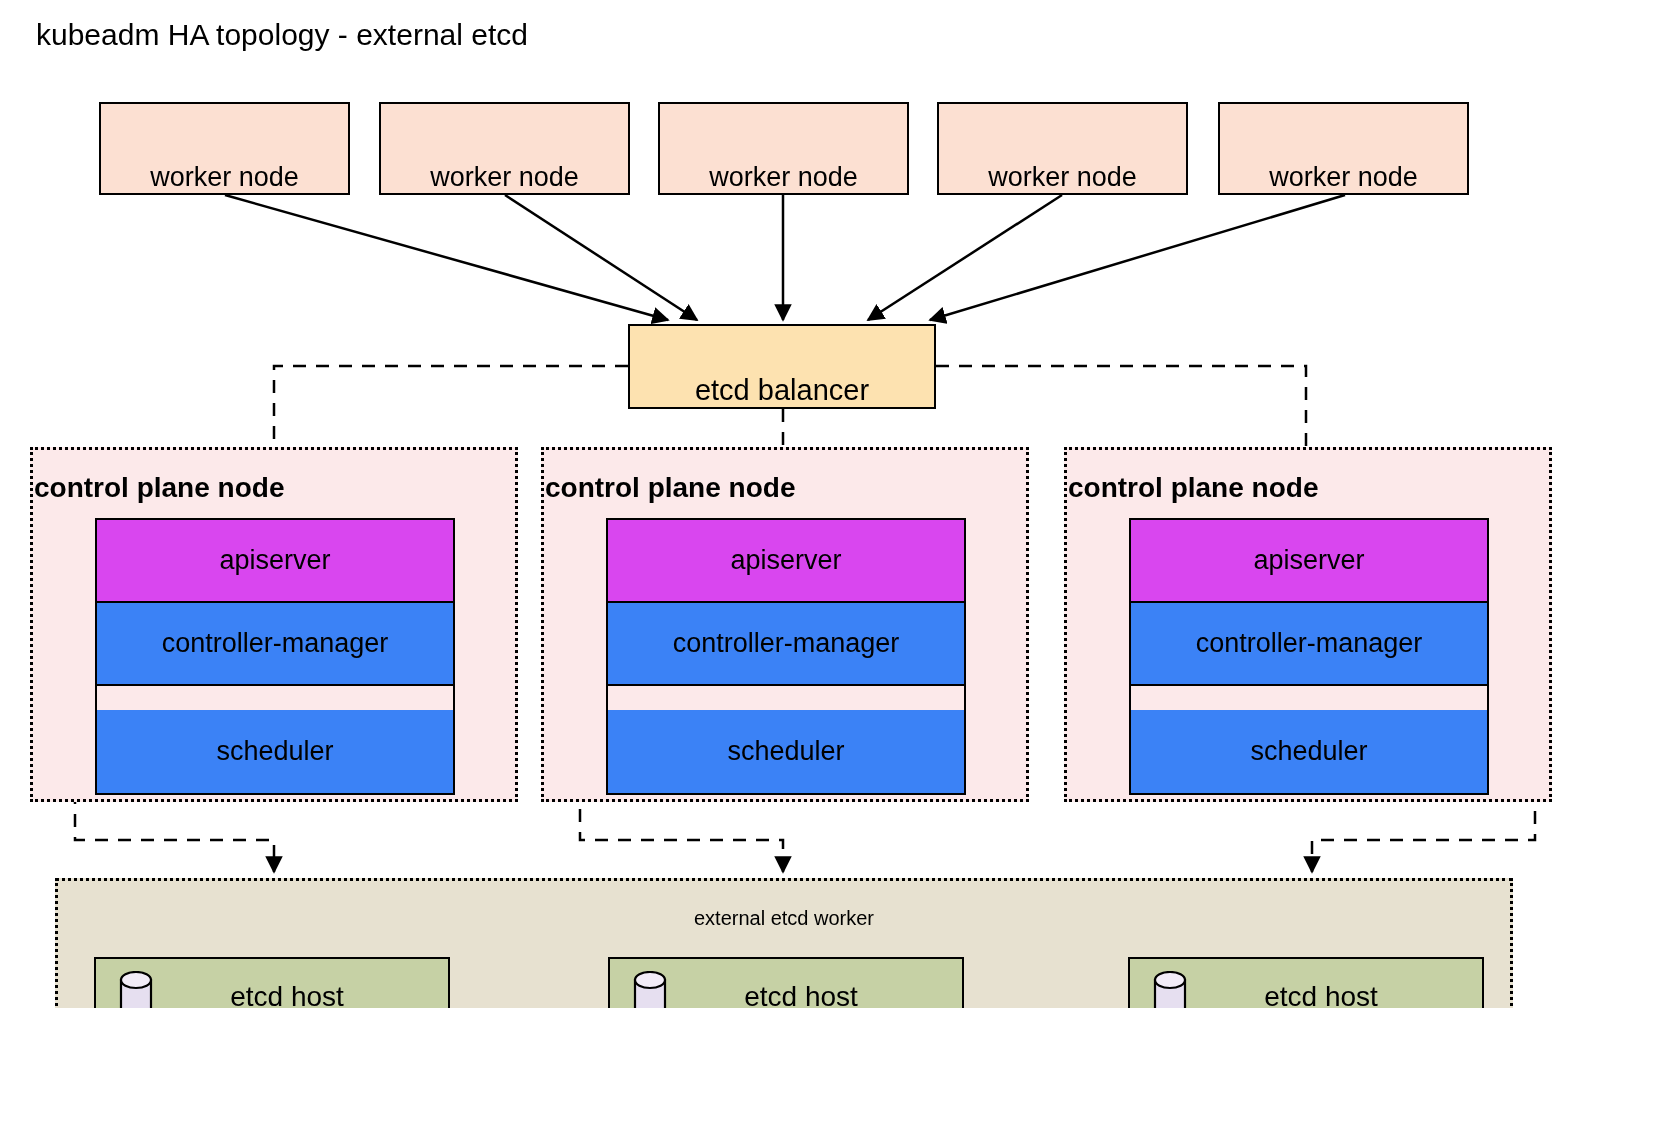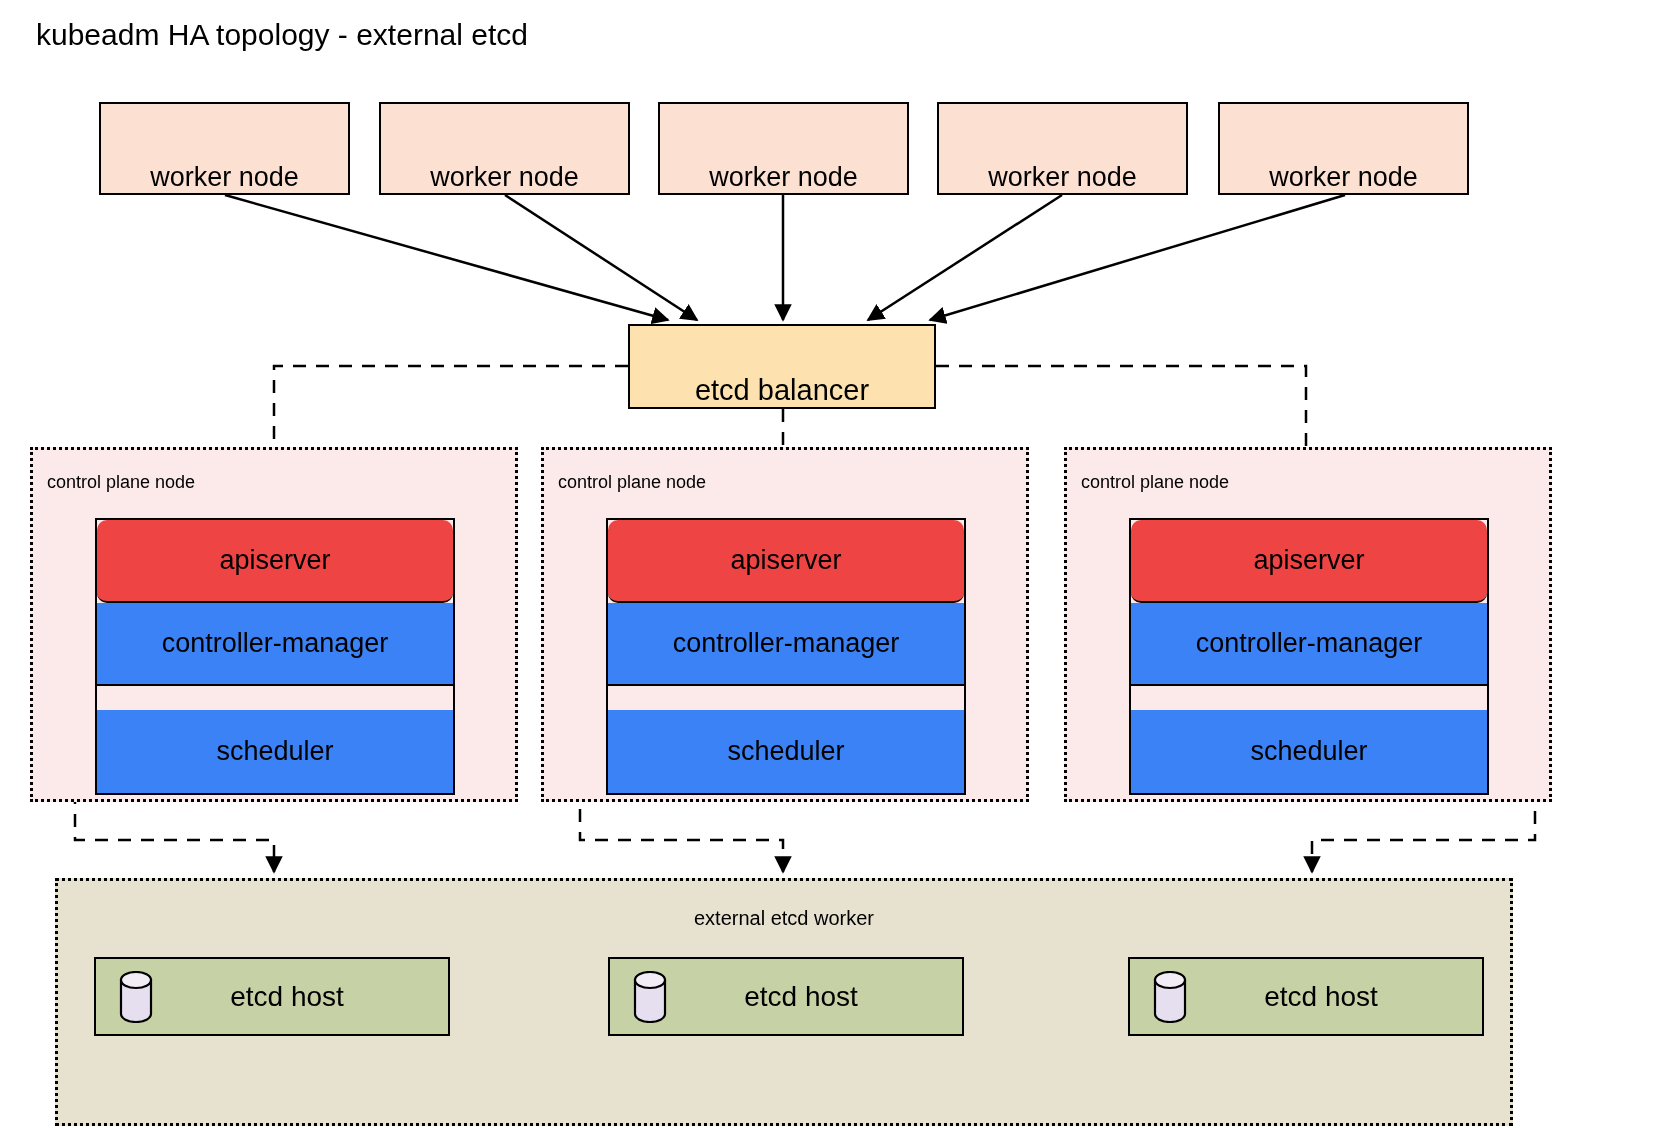--- a/index.html
+++ b/index.html
@@ -8,21 +8,21 @@
     padding: 0;
     background: #ffffff;
   }
   body {
     font-family: "Liberation Sans", sans-serif;
     color: #000000;
   }
   #canvas {
     position: relative;
     width: 1662px;
-    height: 1128px;
+    height: 1008px;
     background: #ffffff;
     overflow: hidden;
   }
 
   
   #diagram-title {
     position: absolute;
     left: 36px;
     top: 16px;
     font-size: 30px;
@@ -63,24 +63,25 @@
     position: absolute;
     box-sizing: border-box;
     border: 3px dotted #000000;
     background: #fce9ea;
     width: 488px;
     height: 355px;
     top: 447px;
   }
   .control-plane-label {
     position: absolute;
-    left: 14px;
+    left: 1px;
     top: 22px;
-    font-size: 18px;
+    font-size: 28px;
     white-space: nowrap;
+    font-weight: bold;
   }
 
   .component-stack {
     position: absolute;
     left: 62px;
     top: 68px;
     width: 360px;
     box-sizing: border-box;
     border: 2px solid #000000;
   }
@@ -88,21 +89,21 @@
     box-sizing: border-box;
     height: 83px;
     display: flex;
     align-items: center;
     justify-content: center;
     font-size: 27px;
     background: #3b82f6;
     border-bottom: 2px solid #000000;
   }
   .component:last-child { border-bottom: none; margin-top: 24px; }
-  .component.apiserver { background: #ef4444; border-radius: 10px; }
+  .component.apiserver { background: #d946ef; }
 
   
   #etcd-cluster {
     position: absolute;
     box-sizing: border-box;
     left: 55px;
     top: 878px;
     width: 1458px;
     height: 248px;
     background: #e7e1d0;

